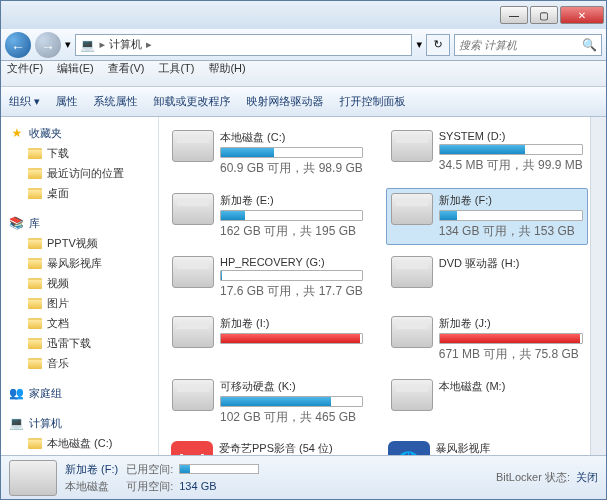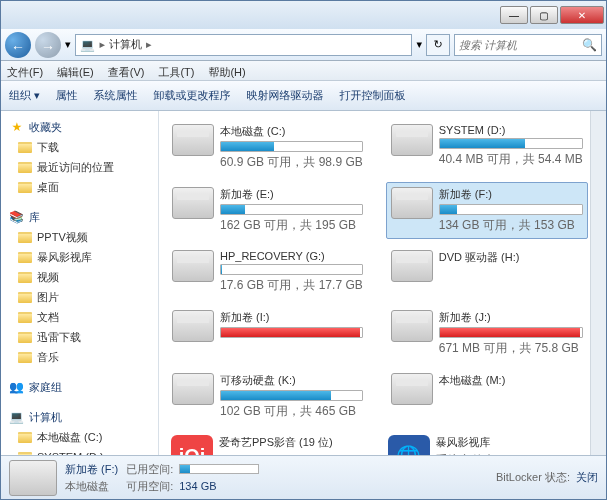--- a/index.html
+++ b/index.html
@@ -12,29 +12,29 @@
 .tb-close { background: linear-gradient(#e88,#c33); color: #fff; width: 44px; }
 .navbar { height: 32px; background: linear-gradient(#f8fbff,#e0ecf8); display: flex; align-items: center; padding: 2px 4px; gap: 4px; border-bottom: 1px solid #a0b0c0; }
 .nav-btn { width: 26px; height: 26px; border-radius: 50%; background: radial-gradient(circle at 30% 30%, #6ab0e8, #2060a0); display: flex; align-items: center; justify-content: center; color: #fff; font-size: 14px; cursor: pointer; }
 .nav-btn.fwd { background: radial-gradient(circle at 30% 30%, #c8d8e8, #90a0b0); }
 .addressbar { flex: 1; height: 22px; background: #fff; border: 1px solid #90a8c0; display: flex; align-items: center; padding: 0 4px; gap: 4px; }
 .crumb { color: #333; cursor: pointer; }
 .crumb-sep { color: #666; }
 .refresh-btn { width: 24px; height: 22px; border: 1px solid #90a8c0; background: #f0f6fc; display: flex; align-items: center; justify-content: center; cursor: pointer; }
 .searchbox { width: 148px; height: 22px; background: #fff; border: 1px solid #90a8c0; display: flex; align-items: center; padding: 0 4px; }
 .searchbox input { border: none; outline: none; width: 100%; font-style: italic; color: #888; font-size: 11px; }
-.menubar { height: 20px; background: linear-gradient(#f4f8fc,#e4ecf4); display: flex; align-items: flex-end; padding: 0 6px; gap: 14px; border-bottom: 1px solid #c0ccd8; }
+.menubar { height: 26px; background: linear-gradient(#f4f8fc,#e4ecf4); display: flex; align-items: flex-start; padding: 0 6px; gap: 14px; border-bottom: 1px solid #c0ccd8; }
 .menu-item { color: #333; cursor: pointer; }
 .toolbar { height: 30px; background: linear-gradient(#f8fbff,#dde8f4); display: flex; align-items: center; padding: 0 8px; gap: 16px; border-bottom: 1px solid #b0c0d0; color: #1a3c6e; }
 .tool-item { cursor: pointer; }
 .content { flex: 1; display: flex; background: #fff; overflow: hidden; }
 .sidebar { width: 158px; background: #fff; border-right: 1px solid #d8e0e8; overflow-y: auto; padding: 6px 0; }
 .side-group { margin-bottom: 10px; }
 .side-hdr { display: flex; align-items: center; gap: 4px; padding: 2px 8px; color: #1a3c6e; cursor: pointer; }
-.side-item { display: flex; align-items: center; gap: 4px; padding: 2px 8px 2px 16px; cursor: pointer; color: #333; }
+.side-item { display: flex; align-items: center; gap: 4px; padding: 2px 8px 2px 26px; cursor: pointer; color: #333; }
 .icon { width: 16px; height: 16px; display: inline-flex; align-items: center; justify-content: center; font-size: 12px; }
 .star { color: #f4b400; }
 .folder-icon { width: 14px; height: 11px; background: linear-gradient(#ffe9a0,#edc24a); border-radius: 1px; border-top: 2px solid #f0d070; }
 .main { flex: 1; overflow-y: auto; padding: 8px; }
 .drive-grid { display: grid; grid-template-columns: 1fr 1fr; gap: 6px 18px; }
 .drive { display: flex; gap: 6px; padding: 4px; cursor: pointer; border: 1px solid transparent; }
 .drive.selected { background: #cde6f7; border: 1px solid #7da2ce; border-radius: 2px; }
 .drive-icon { width: 42px; height: 32px; background: linear-gradient(#f0f0f0,#c8c8c8); border: 1px solid #a0a0a0; border-radius: 3px; position: relative; flex-shrink: 0; }
 .drive-icon::after { content: ''; position: absolute; top: 6px; left: 4px; right: 4px; height: 6px; background: #e8e8e8; border-radius: 1px; }
 .drive-info { flex: 1; min-width: 0; }
@@ -220,21 +220,21 @@
               <div class="drive-sub">60.9 GB 可用，共 98.9 GB</div>
             </div>
           </div>
           <div class="drive">
             <div class="drive-icon"></div>
             <div class="drive-info">
               <div class="drive-name">SYSTEM (D:)</div>
               <div class="drive-bar">
                 <div class="drive-fill fill-blue" style="width:60%"></div>
               </div>
-              <div class="drive-sub">40.4 MB 可用，共 54.4 MB</div>
+              <div class="drive-sub">34.5 MB 可用，共 99.9 MB</div>
             </div>
           </div>
           <div class="drive">
             <div class="drive-icon"></div>
             <div class="drive-info">
               <div class="drive-name">新加卷 (E:)</div>
               <div class="drive-bar">
                 <div class="drive-fill fill-blue" style="width:17%"></div>
               </div>
               <div class="drive-sub">162 GB 可用，共 195 GB</div>
@@ -301,21 +301,21 @@
             <div class="drive-info">
               <div class="drive-name">本地磁盘 (M:)</div>
               <div class="drive-sub"></div>
             </div>
           </div>
         </div>
       <div class="drive-grid" id="app-grid" style="margin-top:6px">
           <div class="app-item">
             <div class="app-icon" style="background:#ef4444">iQi</div>
             <div class="drive-info">
-              <div class="drive-name">爱奇艺PPS影音 (19 位)</div>
+              <div class="drive-name">爱奇艺PPS影音 (54 位)</div>
               <div class="drive-sub"></div>
             </div>
           </div>
           <div class="app-item">
             <div class="app-icon" style="background:#2a5aa8">🌐</div>
             <div class="drive-info">
               <div class="drive-name">暴风影视库</div>
               <div class="drive-sub">系统文件夹</div>
             </div>
           </div>

